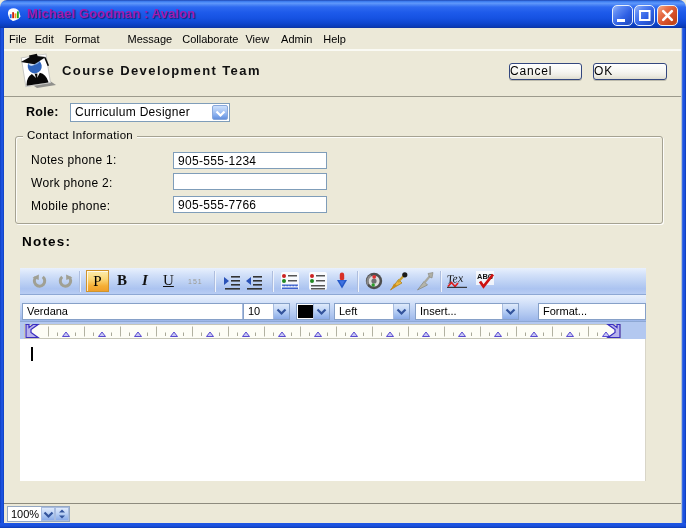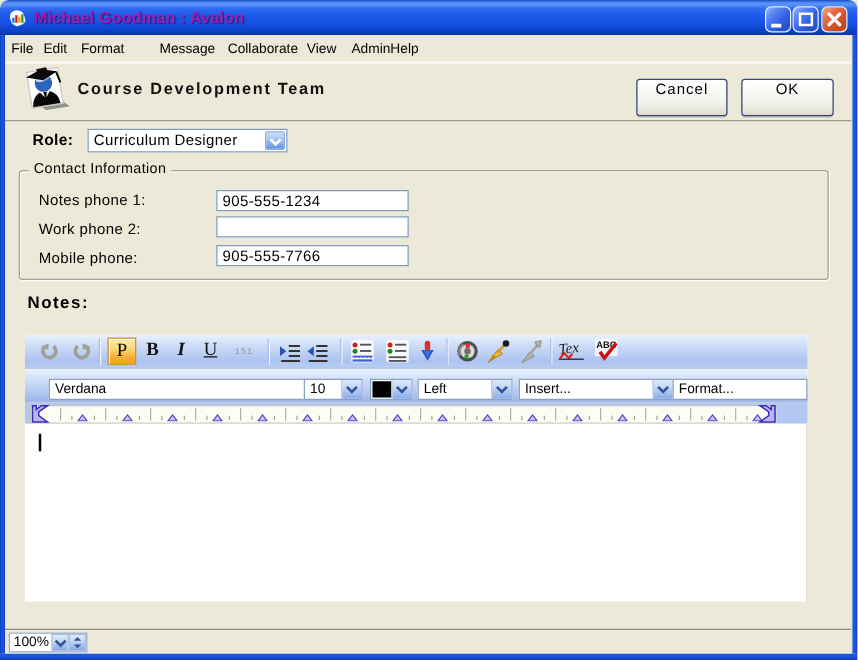--- a/index.html
+++ b/index.html
@@ -23,23 +23,23 @@
 .winbtn { top:5px; width:21px; height:21px; border-radius:5px; border:1px solid #e8f0fc; }
 #btnmin,#btnmax { background:linear-gradient(135deg,#9ab8f8 0%,#5c88f2 25%,#2e5fe4 60%,#2450c8 85%,#3c66d8 100%); }
 #btnclose { background:linear-gradient(135deg,#f4b08c 0%,#e8714a 30%,#d6502a 60%,#c24418 85%,#d06038 100%); }
 
 
 #menubar { left:4px; top:28px; width:677px; height:23px; background:#ece9d8; font-size:11px; color:#000; }
 #menubar span { display:inline-block; height:23px; line-height:23px; }
 
 
 #hdrtext { left:62px; top:63px; font-size:13px; font-weight:bold; letter-spacing:1.4px; color:#111; }
-.xpbtn { top:63px; height:30px; border:1px solid #33477e; border-radius:3px;
+.xpbtn { top:63px; height:17px; border:1px solid #33477e; border-radius:3px;
   background:linear-gradient(180deg,#ffffff 0%,#f6f6f2 50%,#eeede5 75%,#dedcd0 100%);
-  font-size:12px; letter-spacing:0.8px; text-align:center; line-height:15px; color:#000; box-shadow:0 1px 0 #bcbaac; }
+  font-size:12px; letter-spacing:0.8px; text-align:left; line-height:15px; color:#000; box-shadow:0 1px 0 #bcbaac; }
 #hdrline { left:4px; top:96px; width:677px; height:1px; background:#9c9a8c; }
 
 
 #rolelabel { left:26px; top:104.5px; font-size:12.5px; font-weight:bold; letter-spacing:0.3px; }
 .combo { border:1px solid #7f9db9; background:#fff; }
 .combo .ctext { position:absolute; left:4px; top:0; font-size:12px; letter-spacing:0.3px; white-space:nowrap; }
 .carrow { position:absolute; right:1px; top:1px; bottom:1px; width:16px;
   background:linear-gradient(180deg,#cde0fb 0%,#a9c6f4 40%,#7fa8ec 75%,#6490dc 100%);
   border:1px solid #88a8dc; border-radius:2px; }
 .carrow svg { position:absolute; left:2px; top:4px; }
@@ -110,21 +110,21 @@
   </svg>
 <div id="btnmax" class="abs winbtn" style="left:634px"></div>
 <svg class="abs" style="left:634px;top:5px" width="21" height="21">
     <rect x="6" y="6" width="9.5" height="9" fill="none" stroke="#fff" stroke-width="2"></rect>
   </svg>
 <div id="btnclose" class="abs winbtn" style="left:657px"></div>
 <svg class="abs" style="left:657px;top:5px" width="21" height="21">
     <path d="M6.2 6.2 L14.8 14.8 M14.8 6.2 L6.2 14.8" stroke="#fff" stroke-width="2.6" stroke-linecap="round"></path>
   </svg>
 
-<div id="menubar" class="abs"><span style="margin-left:5px">File</span><span style="margin-left:8px">Edit</span><span style="margin-left:11px">Format</span><span style="margin-left:28px">Message</span><span style="margin-left:10px">Collaborate</span><span style="margin-left:7px">View</span><span style="margin-left:12px">Admin</span><span style="margin-left:0">Help</span></div>
+<div id="menubar" class="abs"><span style="margin-left:5px">File</span><span style="margin-left:8px">Edit</span><span style="margin-left:11px">Format</span><span style="margin-left:28px">Message</span><span style="margin-left:10px">Collaborate</span><span style="margin-left:7px">View</span><span style="margin-left:12px">Admin</span><span style="margin-left:11px">Help</span></div>
 
 <svg class="abs" style="left:18px;top:52px" width="40" height="38" viewBox="0 0 40 38">
   <polygon points="13,32 32,29 38,33 19,36" fill="#90908c"></polygon>
   <g transform="rotate(-9 20 19)">
     <rect x="5.5" y="3.5" width="25" height="29" fill="#fff" stroke="#c8c8c4" stroke-width="1"></rect>
     <circle cx="17.5" cy="14" r="7" fill="#2f64bc"></circle>
     <path d="M11.5 11.5 A6.5 6.5 0 0 1 23 10.5 A 9 7 0 0 1 11.5 11.5 Z" fill="#86abdc"></path>
     <ellipse cx="15" cy="10.5" rx="3" ry="2.2" fill="#cfdef2"></ellipse>
     <path d="M6.5 31 Q7.5 23.5 13.5 21 L17 25.5 L16.2 21.3 L19 21.3 L18.2 25.5 L21.5 21 Q27.5 23.5 28.5 31 L28.5 31.9 L6.5 31.9 Z" fill="#080808"></path>
     <polygon points="4.5,7.5 17,2.8 30,6.5 17.5,11.8" fill="#0a0a0a"></polygon>
@@ -250,21 +250,21 @@
         <rect x="1" y="16.8" width="20" height="1.1" fill="#2a2a2a"></rect>
       </svg>
 
     <svg class="abs ticon" style="left:454px" width="22" height="22" viewBox="0 0 22 22">
         <rect x="2" y="1" width="18" height="14" fill="#fdfdfd" opacity="0.8"></rect>
         <text x="3" y="8.5" font-family="Liberation Sans" font-weight="bold" font-size="7.5" fill="#111">ABC</text>
         <path d="M6 11.5 L9.5 16.5 L19 4.5" stroke="#cc1111" stroke-width="2.8" fill="none"></path>
       </svg>
   </div>
   <div id="row2" class="abs">
-    <div class="combo2" style="left:19px;width:237px">
+    <div class="combo2" style="left:2px;width:237px">
         <span class="ctext">Verdana</span>
         <span class="carrow2">
           <svg width="11" height="8" viewBox="0 0 11 8">
             <path d="M1.5 1.5 L5.5 5.5 L9.5 1.5" stroke="#33549c" stroke-width="2.2" fill="none"></path>
           </svg>
         </span>
       </div>
     <div class="combo2" style="left:223px;width:47px">
         <span class="ctext">10</span>
         <span class="carrow2">
@@ -282,21 +282,21 @@
         </span>
       </div>
     <div class="combo2" style="left:314px;width:76px">
         <span class="ctext">Left</span>
         <span class="carrow2">
           <svg width="11" height="8" viewBox="0 0 11 8">
             <path d="M1.5 1.5 L5.5 5.5 L9.5 1.5" stroke="#33549c" stroke-width="2.2" fill="none"></path>
           </svg>
         </span>
       </div>
-    <div class="combo2" style="left:395px;width:124px">
+    <div class="combo2" style="left:395px;width:104px">
         <span class="ctext">Insert...</span>
         <span class="carrow2">
           <svg width="11" height="8" viewBox="0 0 11 8">
             <path d="M1.5 1.5 L5.5 5.5 L9.5 1.5" stroke="#33549c" stroke-width="2.2" fill="none"></path>
           </svg>
         </span>
       </div>
     <div class="combo2" style="left:518px;width:108px">
         <span class="ctext">Format...</span>
       </div>

